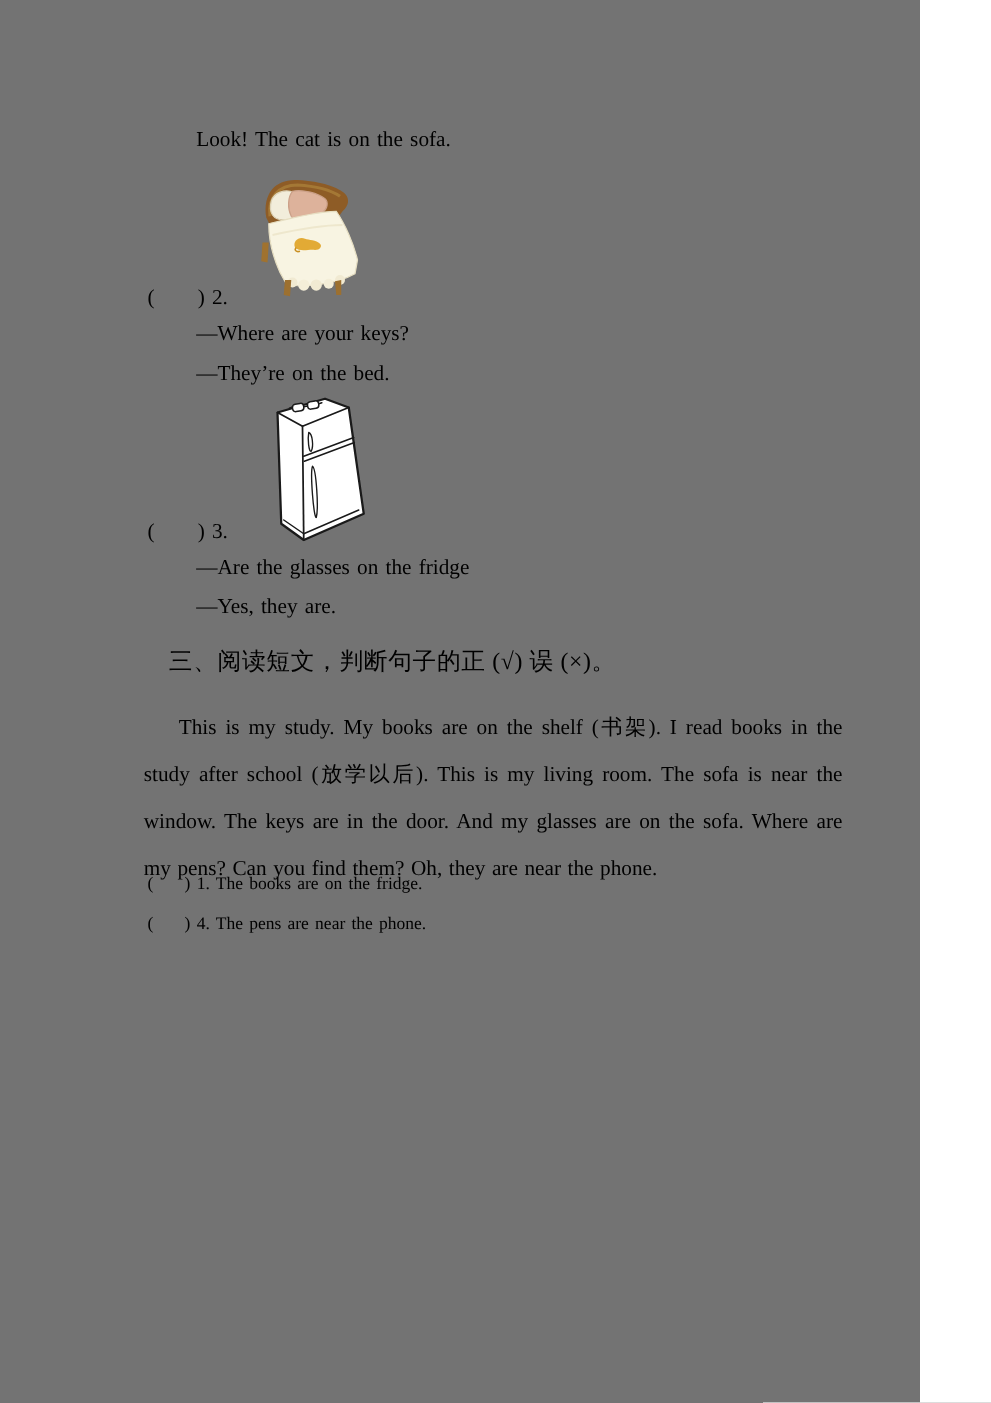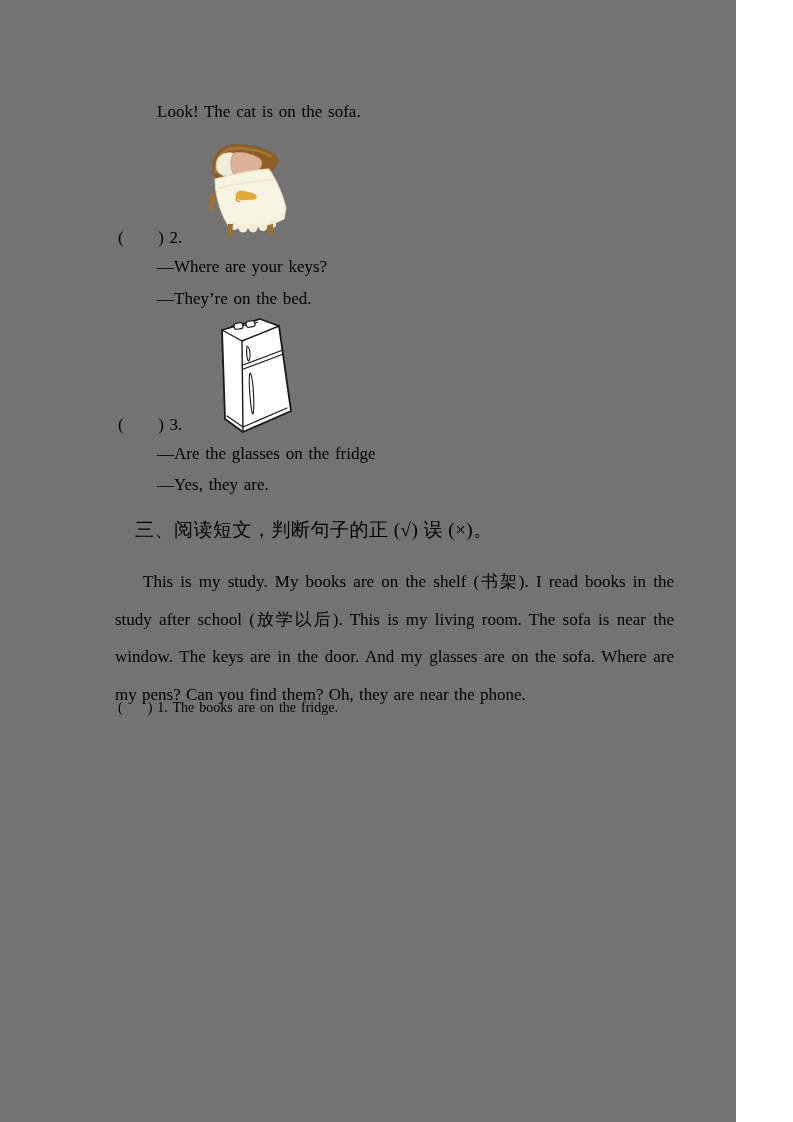--- a/index.html
+++ b/index.html
@@ -120,15 +120,16 @@
   <div class="t" style="left:118px; top:415px;">(      ) 3.</div>
   <div class="t" style="left:157px; top:444px;">—Are the glasses on the fridge</div>
   <div class="t" style="left:157px; top:475px;">—Yes, they are.</div>
 
   <div class="heading-cn" style="left:113px; top:518px;margin-left:22px;">三、阅读短文，判断句子的正 (√) 误 (×)。</div>
 
   <div class="passage">This is my study. My books are on the shelf (书架). I read books in the study after school (放学以后). This is my living room. The sofa is near the window. The keys are in the door. And my glasses are on the sofa. Where are my pens? Can you find them? Oh, they are near the phone.</div>
 
   <div class="statements">
     <div class="statement">(     ) 1. The books are on the fridge.</div>
+    <div class="statement">(     ) 4. The pens are near the phone.</div>
   </div>
 
 </div>
 
 </body></html>

